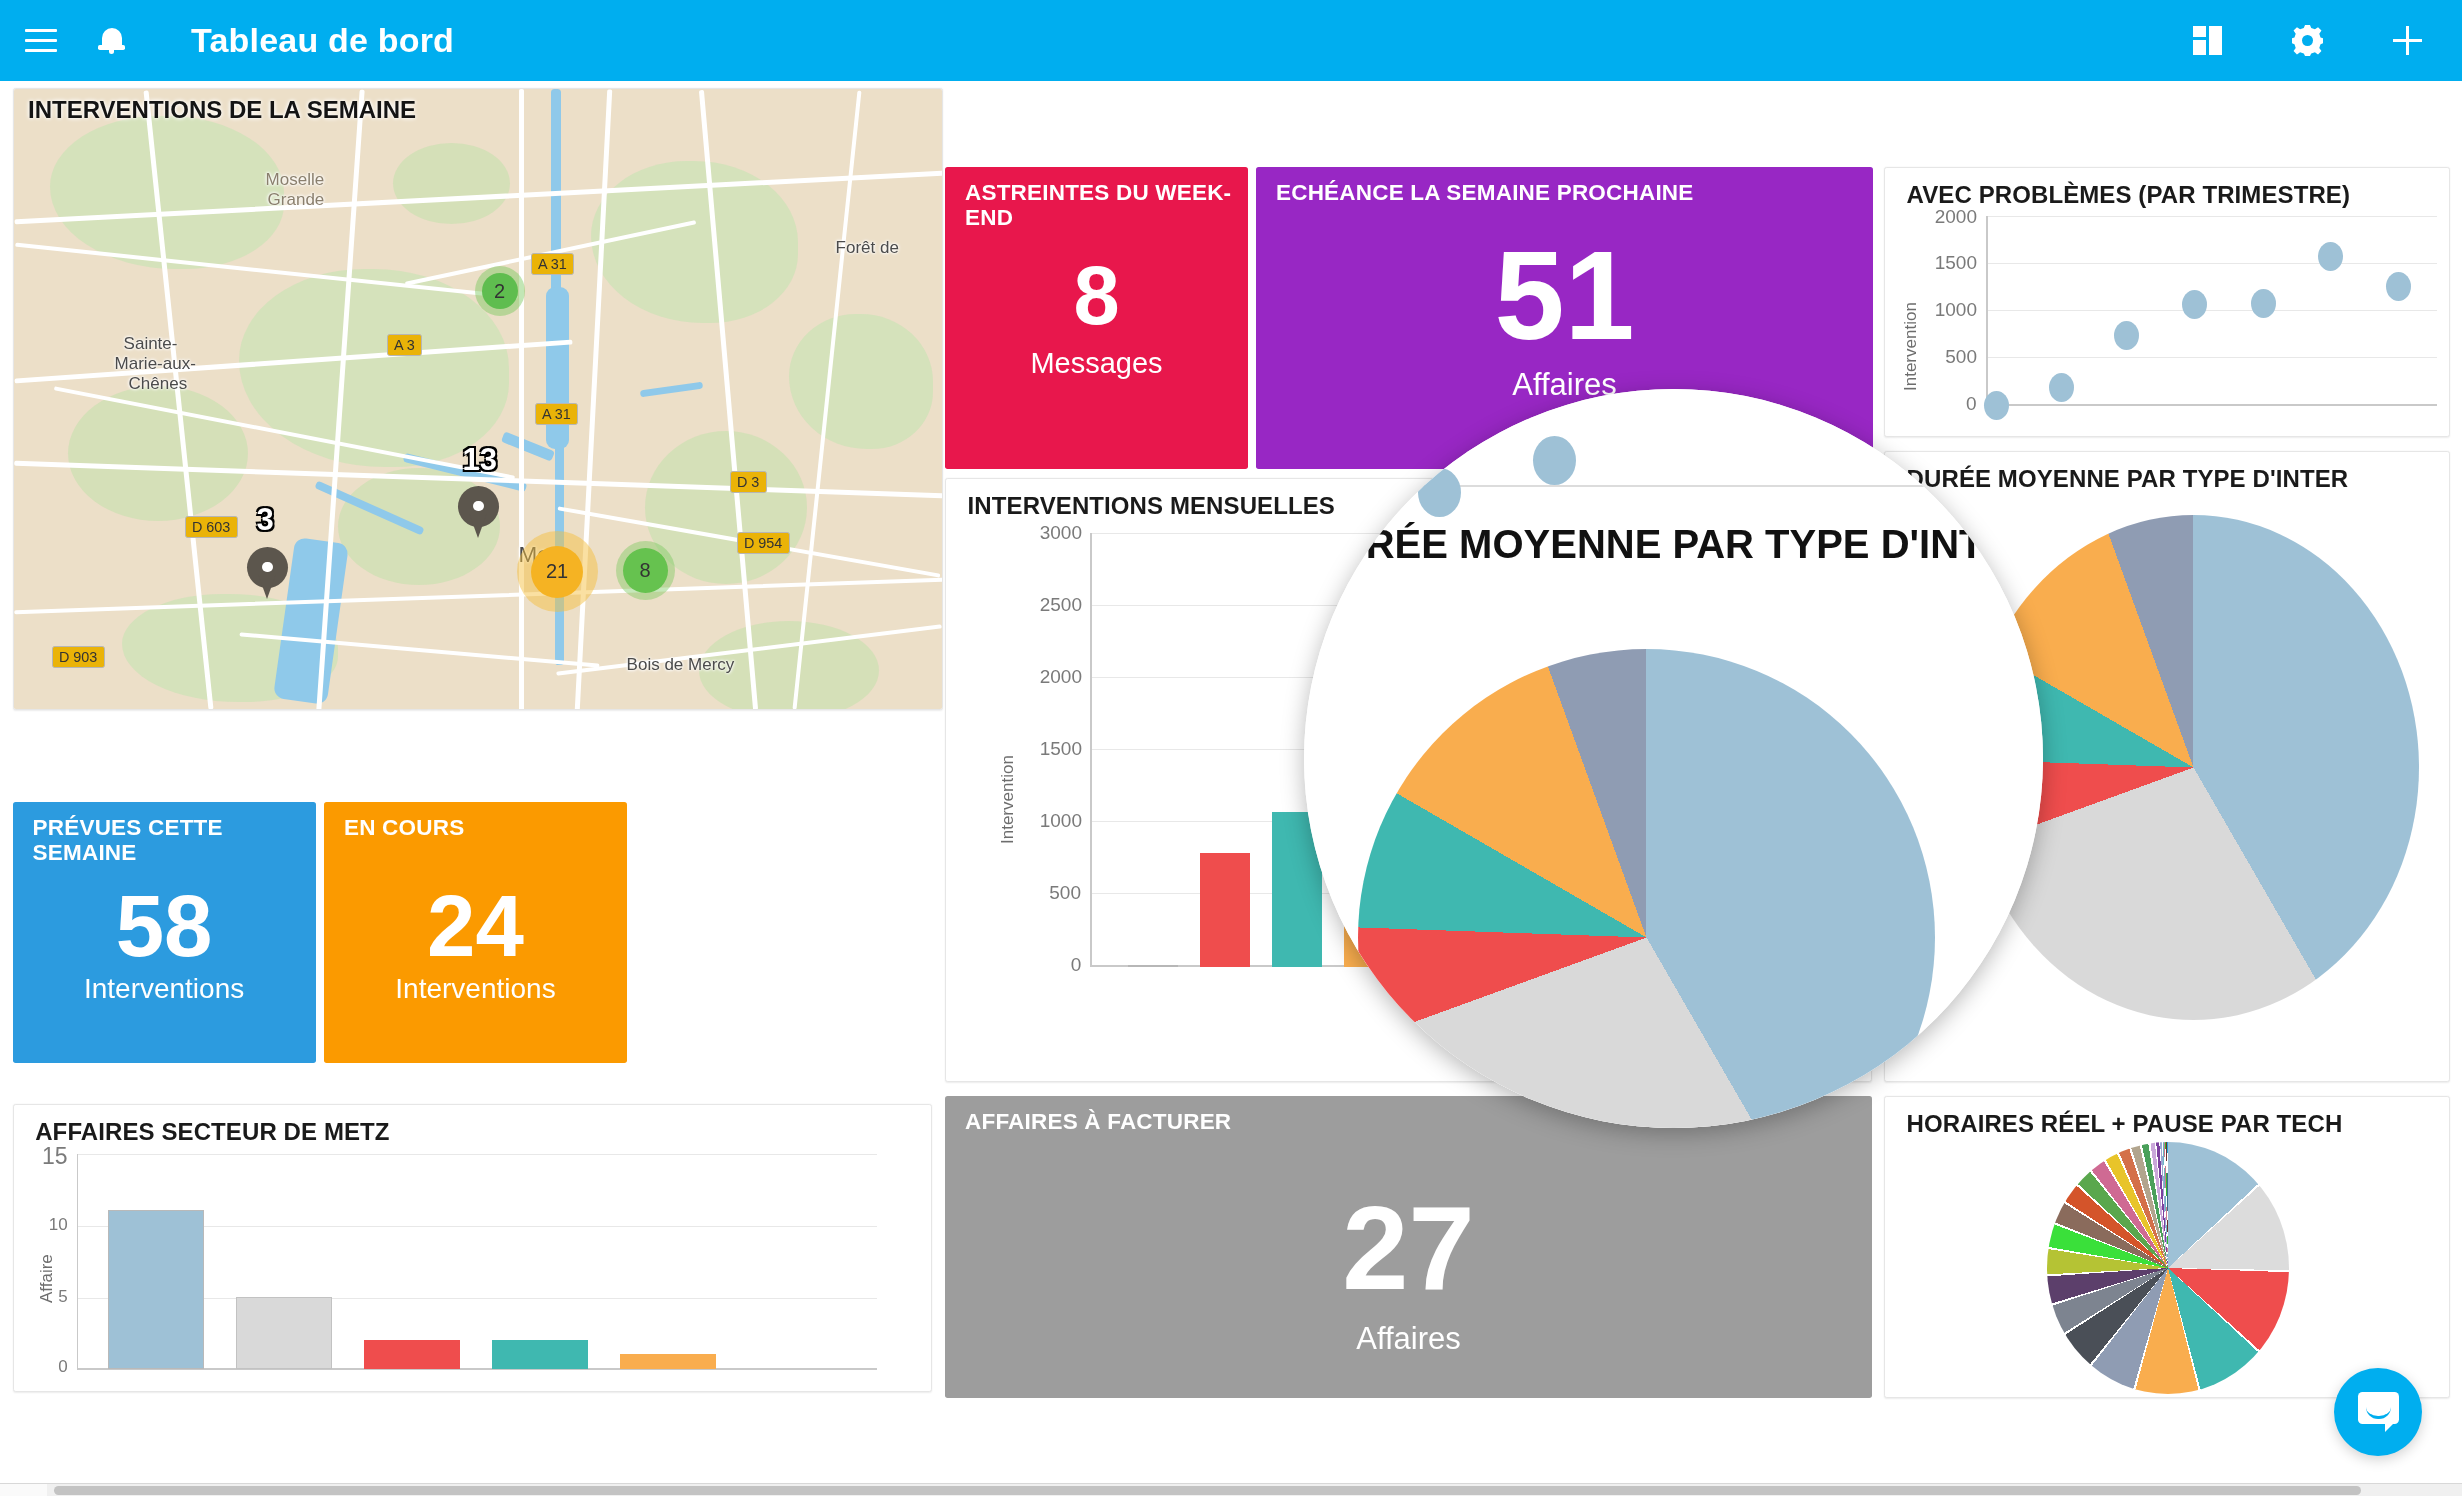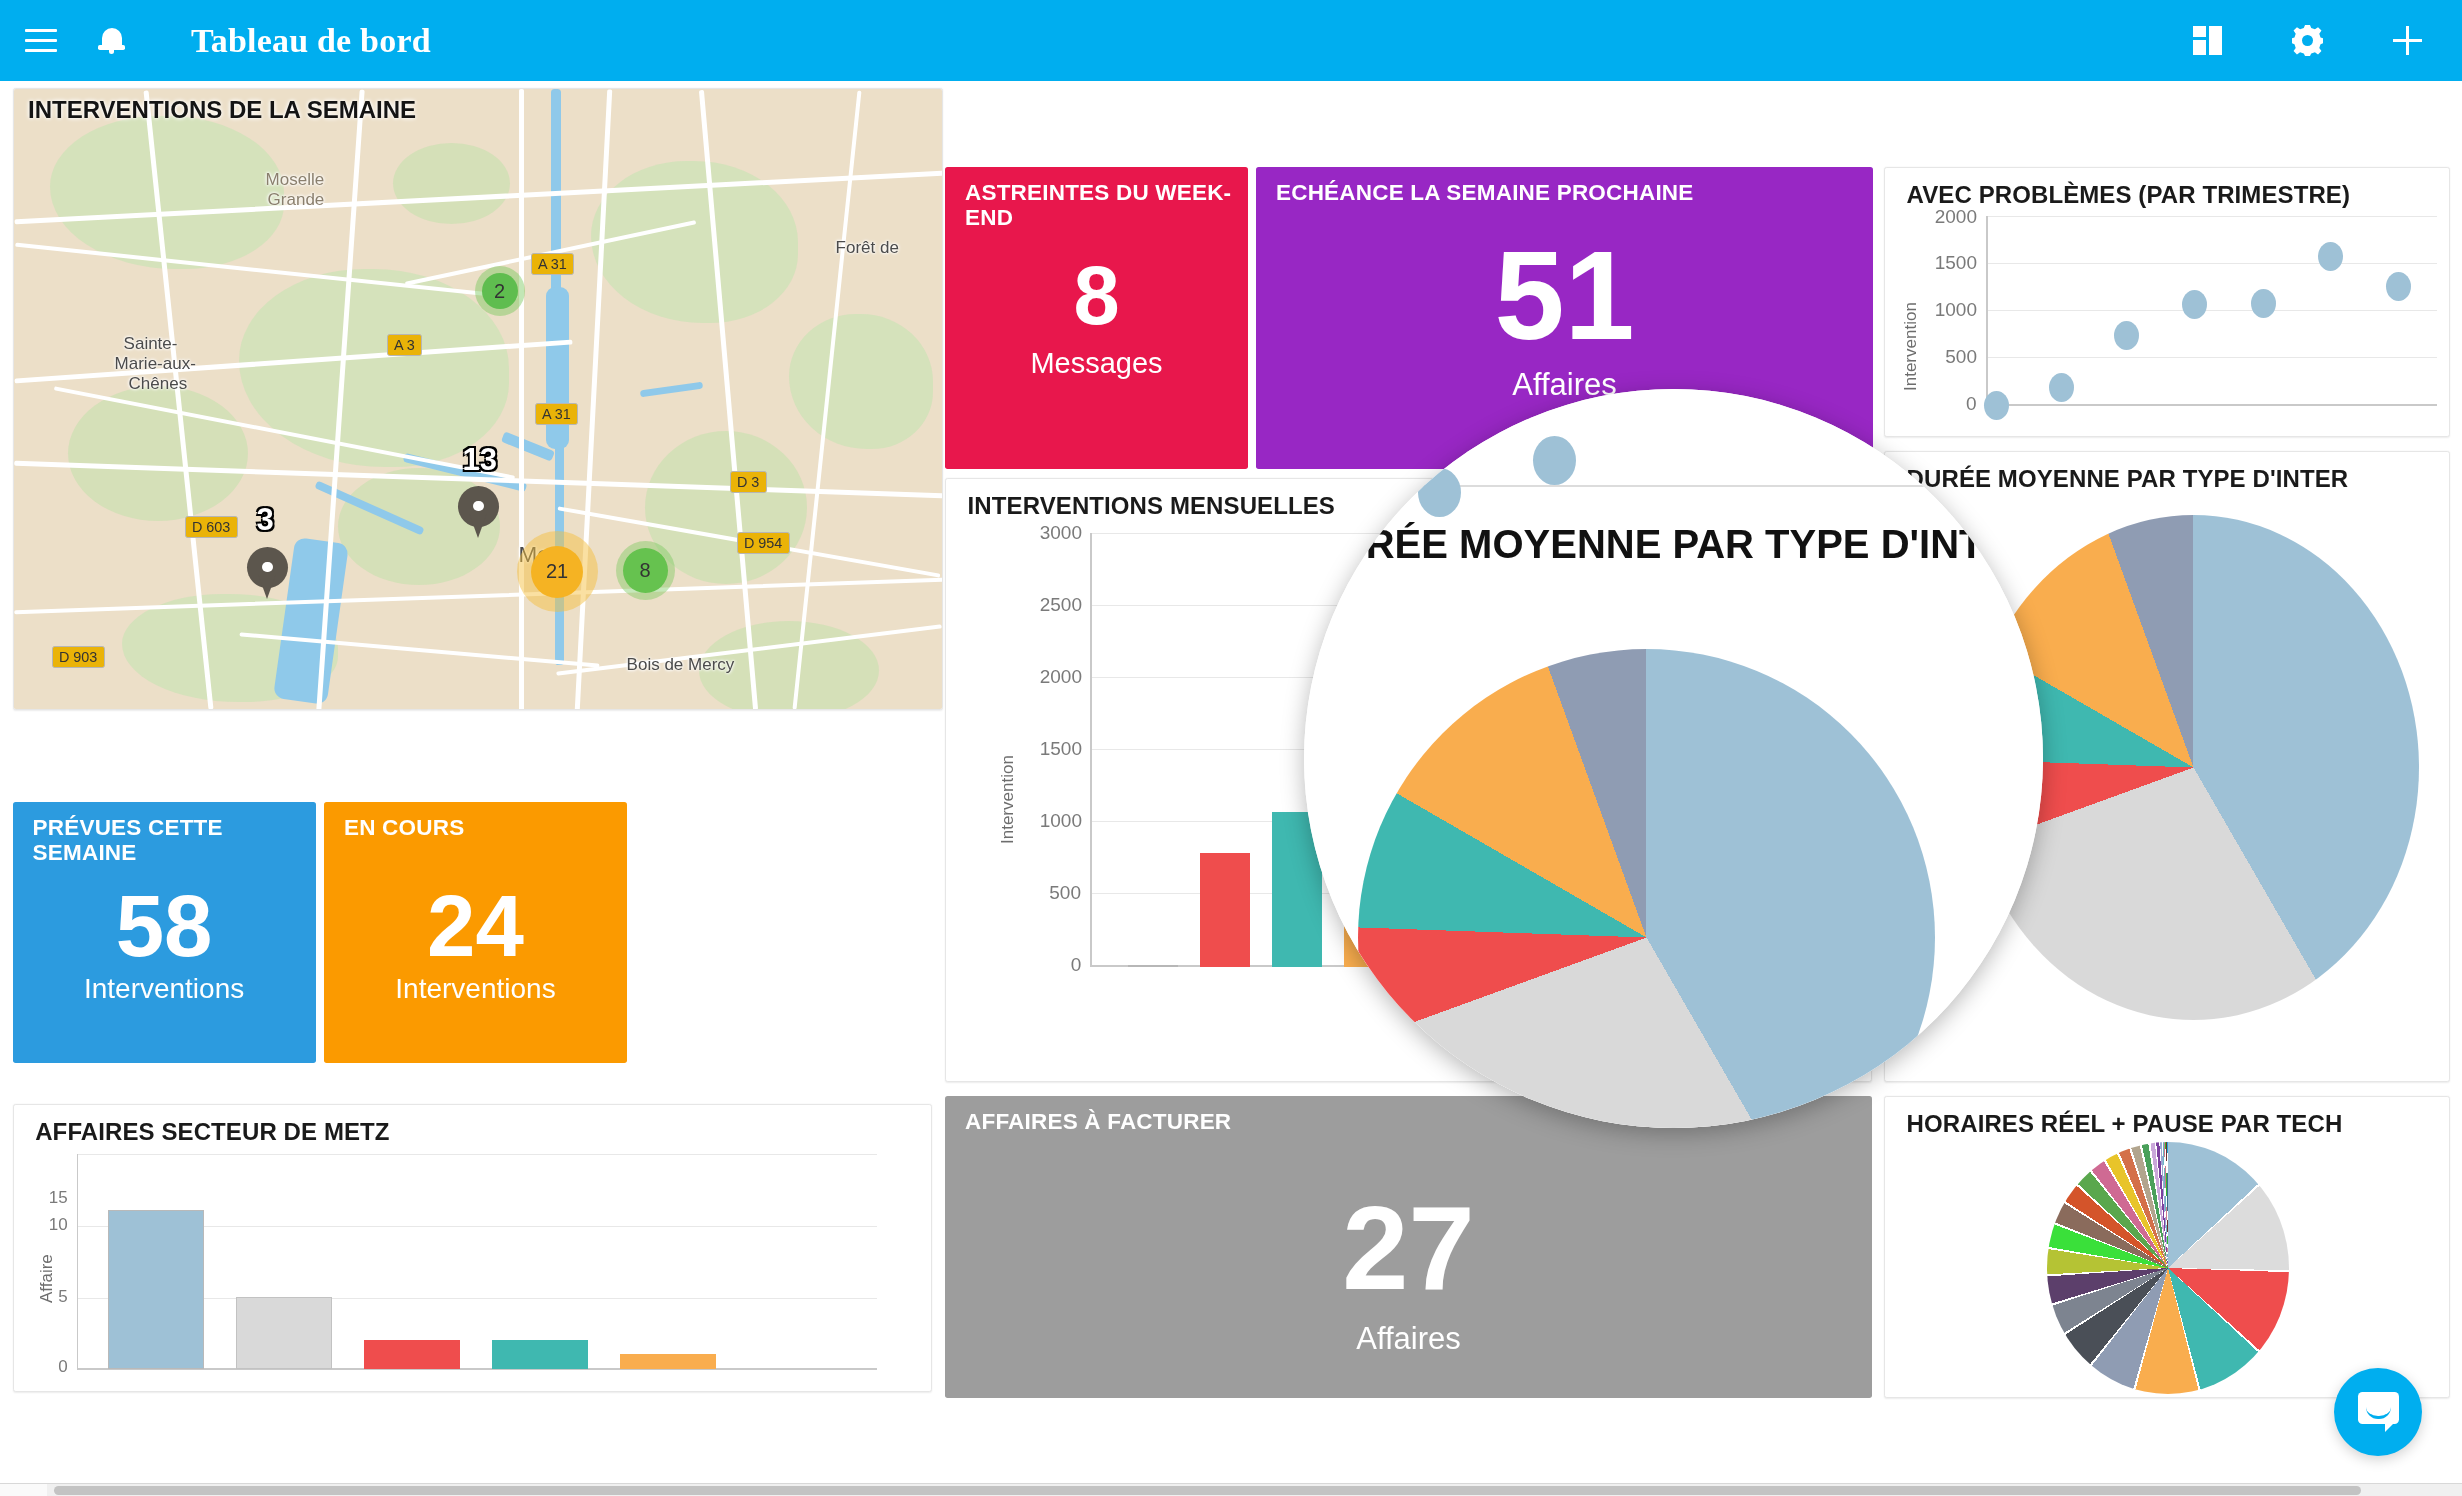--- a/index.html
+++ b/index.html
@@ -26,21 +26,21 @@
     background:#fff; border-radius: 10px 10px 2.7px 2.7px;
   }
   .bell::after {
     content:""; position:absolute; left:0px; top:20px; width:27px; height:4.5px;
     background:#fff; border-radius:1.8px;
     box-shadow: 0 6.3px 0 -4.5px #fff;
   }
   .bell i { position:absolute; left:10.8px; top:24px; width:5.4px; height:5.4px; background:#fff; border-radius:0 0 3.6px 3.6px; }
   .tb-title {
     color:#fff; font-size: 34px; font-weight: bold; letter-spacing: 0.2px;
-    margin-left: 25px; white-space:nowrap;font-family:Liberation Serif, serif;
+    margin-left: 25px; white-space:nowrap;
   }
   .tb-right { margin-left:auto; display:flex; align-items:center; gap: 70px; padding-right: 40px; }
   .grid-ico { width:29px; height:29px; display:grid; grid-template-columns: 12.6px 12.6px; grid-template-rows: 10.8px 14.4px; gap:3.6px; }
   .grid-ico b { background:#fff; display:block; }
   .grid-ico b:nth-child(1){ grid-row:1; grid-column:1; }
   .grid-ico b:nth-child(2){ grid-row:1/3; grid-column:2; }
   .grid-ico b:nth-child(3){ grid-row:2; grid-column:1; }
   .gear { width:31px; height:31px; position:relative; }
   .gear::before{
     content:""; position:absolute; inset:0; background:#fff;
@@ -407,21 +407,21 @@
     <div class="tile" id="tile-facturer">
       <div class="tile-title">AFFAIRES À FACTURER</div>
       <div class="tile-big" style="top:83px; font-size:119px;">27</div>
       <div class="tile-sub" style="top:225px; font-size:31px;">Affaires</div>
     </div>
 
     <div class="panel" id="panel-metz">
       <div class="chart-title">AFFAIRES SECTEUR DE METZ</div>
       <div style="position:absolute; left:0; top:47px; right:0; bottom:0;">
         <div class="axis-label" style="left:23.4px; top:70px; height:81px;">Affaire</div>
-        <div class="tick" style="left:18px; top:-9px; width:36px; font-size:17px;margin-top:45px;">15</div>
+        <div class="tick" style="left:18px; top:-9px; width:36px; font-size:23px;">15</div>
         <div class="tick" style="left:18px; top:63px; width:36px; font-size:17px;">10</div>
         <div class="tick" style="left:25px; top:135px; width:29px; font-size:17px;">5</div>
         <div class="tick" style="left:25px; top:205px; width:29px; font-size:17px;">0</div>
         <div class="gridline" style="left:63px; top:1.8px; width:800px;"></div>
         <div class="gridline" style="left:63px; top:74px; width:800px;"></div>
         <div class="gridline" style="left:63px; top:146px; width:800px;"></div>
         <div class="axis-line" style="left:63px; top:216px; width:800px; height:1.8px;"></div>
         <div class="axis-line" style="left:63px; top:1.8px; width:1.8px; height:215px;"></div>
         <div style="position:absolute; left:63px; top:1.8px; width:800px; height:215px;">
           <div class="bar" style="left:31px; width:96px; height:159px; background:#9ec1d6; border:0.9px solid #b9b9b9;"></div>

